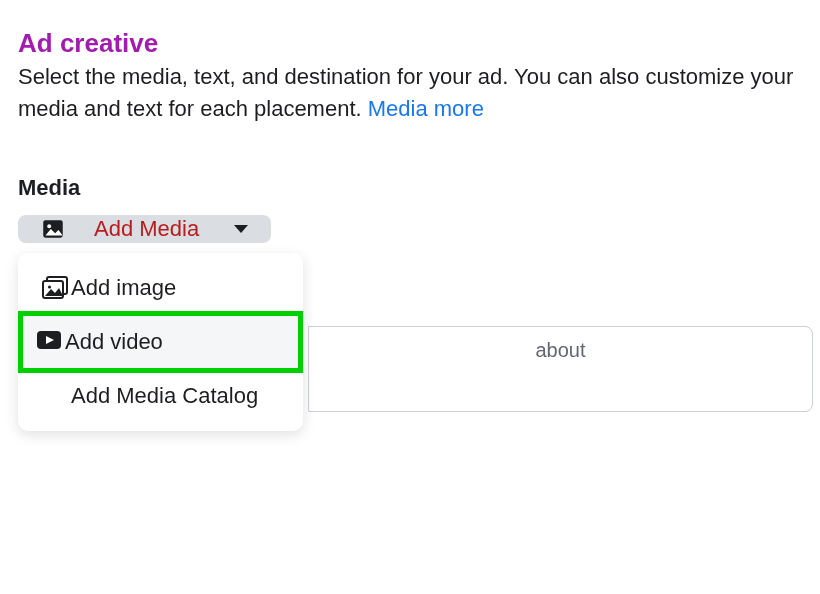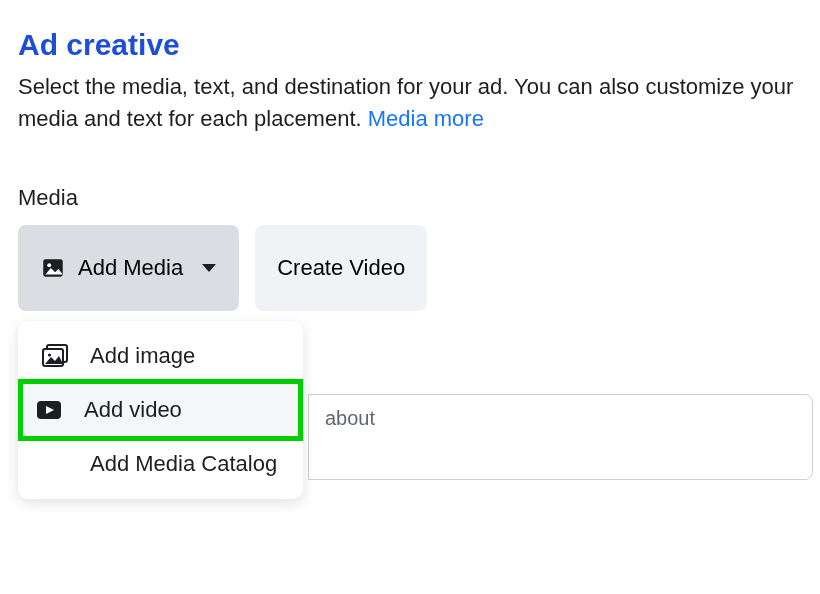--- a/index.html
+++ b/index.html
@@ -10,59 +10,59 @@
     body {
       font-family: -apple-system, BlinkMacSystemFont, "Segoe UI", Helvetica, Arial, sans-serif;
       background: #ffffff;
       width: 820px;
       height: 594px;
       padding: 28px 18px;
       color: #1c1e21;
       overflow: hidden;
     }
     .section-title {
-      font-size: 30px;
+      font-size: 26px;
       font-weight: 700;
-      margin-bottom: 9px;
-      color: #1d4ed8;
+      margin-bottom: 2px;
+      color: #a21caf;
     }
     .section-desc {
       font-size: 22px;
       line-height: 1.45;
       color: #1c1e21;
       margin-bottom: 50px;
       max-width: 780px;
     }
     .link {
       color: #1877f2;
       cursor: pointer;
       text-decoration: none;
     }
     .sub-label {
       font-size: 22px;
-      font-weight: 400;
+      font-weight: 700;
       margin-bottom: 14px;
       color: #1c1e21;
     }
     .button-row {
       display: flex;
       gap: 16px;
       margin-bottom: 10px;
     }
     .btn {
       display: inline-flex;
       align-items: center;
-      gap: 12px;
-      padding: 30px 22px;
+      gap: 28px;
+      padding: 1px 22px;
       border-radius: 8px;
       font-size: 22px;
       font-weight: 500;
       border: none;
       cursor: pointer;
-      color: #000000;
+      color: #b91c1c;
     }
     .btn-primary {
       background: #dadde1;
     }
     .btn-secondary {
       background: #f0f2f5;
     }
     .icon {
       display: inline-flex;
       align-items: center;
@@ -81,22 +81,21 @@
       left: 0;
       width: 285px;
       background: #ffffff;
       border-radius: 10px;
       box-shadow: 0 4px 14px rgba(0,0,0,0.12);
       padding: 8px 0;
       z-index: 10;
     }
     .dropdown-item {
       display: flex;
-      align-items: center;
-      gap: 20px;
+      gap: 1px;
       padding: 14px 22px;
       font-size: 22px;
       font-weight: 500;
       cursor: pointer;
       color: #1c1e21;
       position: relative;
     }
     .dropdown-item.hovered {
       background: #f5f6f7;
       padding-left: 16px;
@@ -123,20 +122,21 @@
       right: -492px;
       height: 86px;
       border: 1px solid #ccd0d5;
       border-top-right-radius: 8px;
       border-bottom-right-radius: 8px;
       padding: 12px 16px;
       font-size: 20px;
       color: #606770;
       z-index: 0;
       width: 505px;
+      text-align: center;
     }
   </style>
 </head>
 <body>
 
 <div>
   <h2 class="section-title">Ad creative</h2>
   <p class="section-desc">
     <span>Select the media, text, and destination for your ad. You can also customize your media and text for each placement. </span><a class="link">Media more</a>
   </p>
@@ -151,23 +151,20 @@
           <circle cx="8.5" cy="9.5" r="1.8" fill="#ffffff"></circle>
           <path d="M5 18 L10 12 L14 16 L17 13 L21 18 Z" fill="#ffffff"></path>
         </svg>
       </span>
       <span>Add Media</span>
       <span class="icon caret">
         <svg width="16" height="12" viewBox="0 0 16 12">
           <path d="M1 2 L8 10 L15 2 Z" fill="#1c1e21"></path>
         </svg>
       </span>
-    </button>
-    <button class="btn btn-secondary">
-      <span>Create Video</span>
     </button>
   </div>
 
   <div class="dropdown-wrapper">
 
     <div class="text-input-area">
       <span> about</span>
     </div>
 
     <div class="dropdown">

